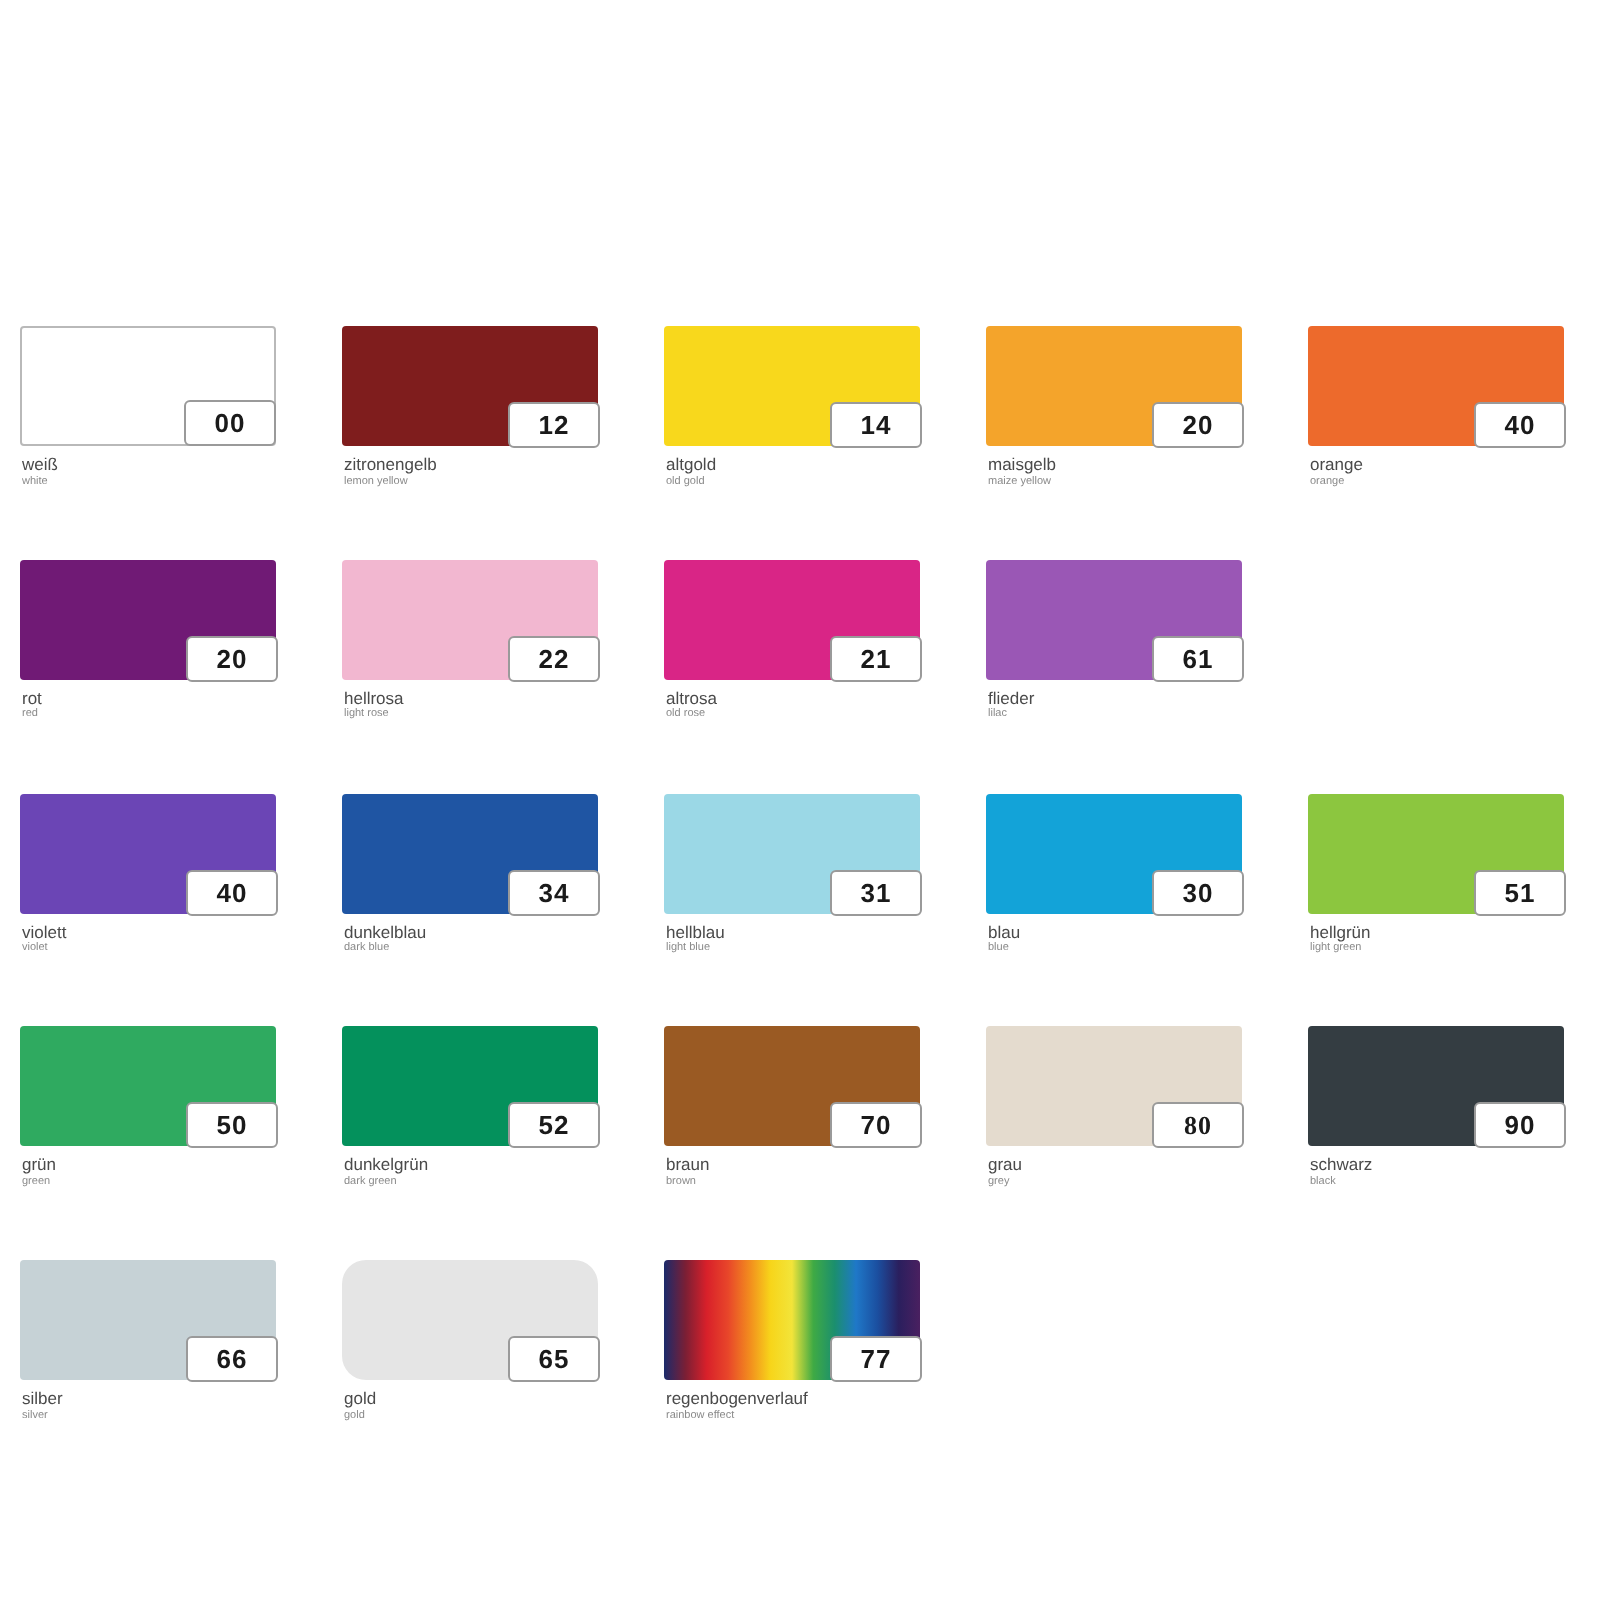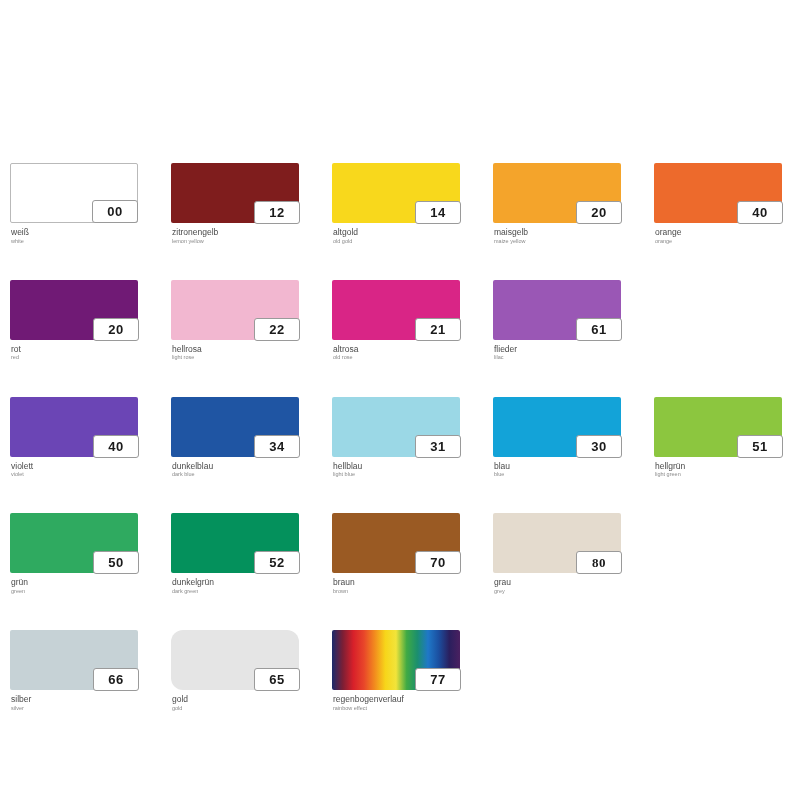--- a/index.html
+++ b/index.html
@@ -250,20 +250,29 @@
       </div>
       <div class="swatch-cell">
         <div class="swatch-chip" style="background: rgb(228, 219, 206); font-family: Liberation Serif, serif;">
           <div class="swatch-badge">80</div>
         </div>
         <div class="swatch-labels">
           <div class="swatch-name-de">grau</div>
           <div class="swatch-name-en">grey</div>
         </div>
       </div>
+      <div class="swatch-cell">
+        <div class="swatch-chip" style="background: rgb(52, 61, 66);">
+          <div class="swatch-badge">90</div>
+        </div>
+        <div class="swatch-labels">
+          <div class="swatch-name-de">schwarz</div>
+          <div class="swatch-name-en">black</div>
+        </div>
+      </div>
     </div>
     <div class="swatch-row">
       <div class="swatch-cell">
         <div class="swatch-chip" style="background: rgb(198, 210, 214);">
           <div class="swatch-badge">66</div>
         </div>
         <div class="swatch-labels">
           <div class="swatch-name-de">silber</div>
           <div class="swatch-name-en">silver</div>
         </div>

